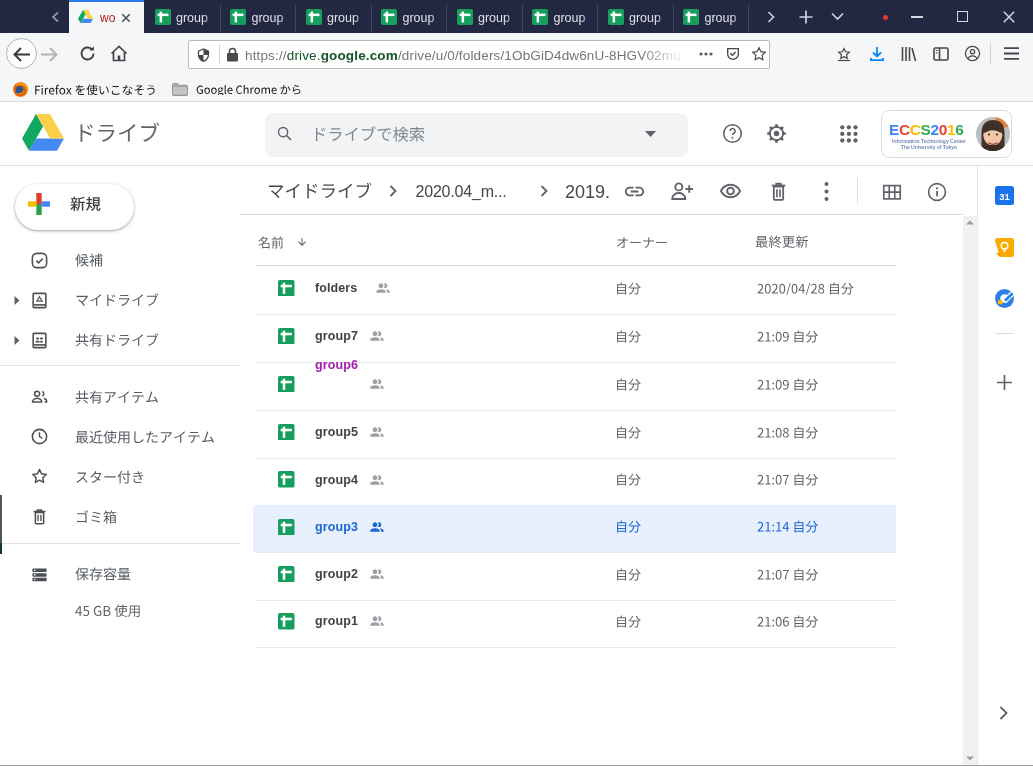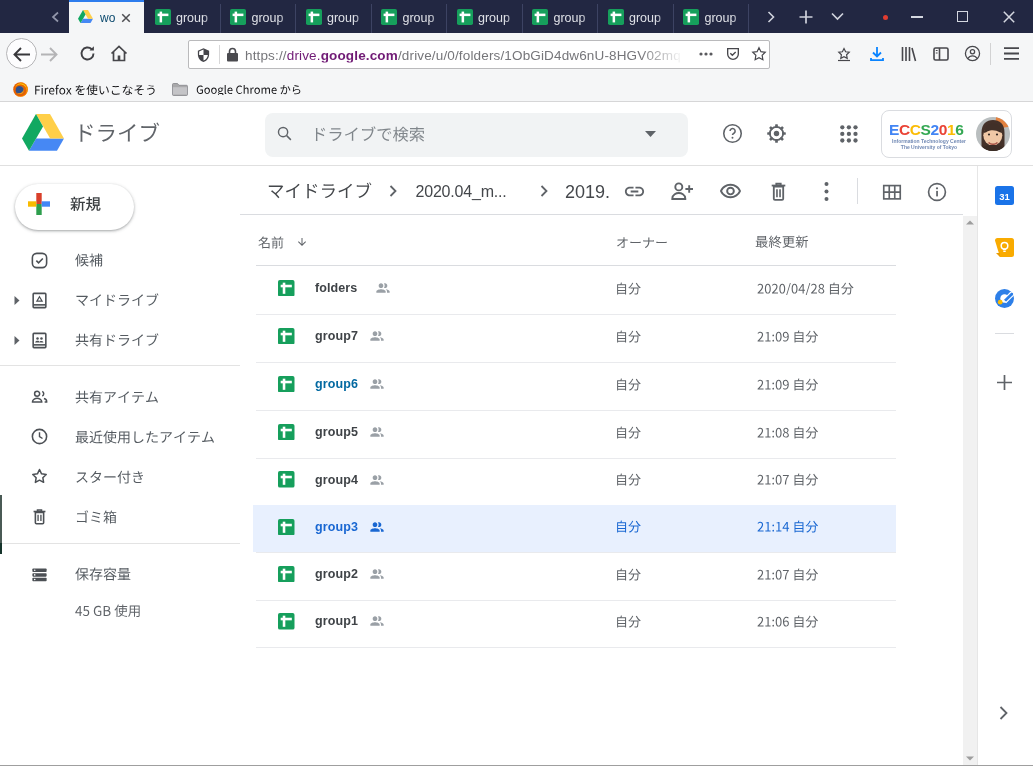--- a/index.html
+++ b/index.html
@@ -9,21 +9,21 @@
 <div style="position:absolute;left:0;top:0;width:1033px;height:33px;background:#222742"></div>
 <svg style="position:absolute;left:50px;top:11px" width="11" height="12" viewBox="0 0 11 12">
     <path d="M8 1.5 3 6l5 4.5" stroke="#9296aa" stroke-width="1.7" fill="none"></path>
   </svg>
 <div style="position:absolute;left:69px;top:0;width:75px;height:33px;background:#f5f6f7;border-top:2px solid #2d7ced"></div>
 <svg style="position:absolute;left:78px;top:10px" width="15" height="13.1" viewBox="0 0 64 56">
     <path fill="#4688f4" d="M10.7 56l10.8-18.7h42.5L53.3 56z"></path>
     <path fill="#ffcf48" d="M42.9 37.3H64L42.7 0H21.3z"></path>
     <path fill="#11a861" d="M0 37.3L10.7 56 32.1 18.9 21.3 0z"></path>
   </svg>
-<div style="position:absolute;left:100px;top:17.5px;transform:translateY(-50%);font:400 12px 'Liberation Sans',sans-serif;color:#0c4a6e;white-space:nowrap">wo</div>
+<div style="position:absolute;left:100px;top:17.5px;transform:translateY(-50%);font:400 12px 'Liberation Sans',sans-serif;color:#b91c1c;white-space:nowrap">wo</div>
 <svg style="position:absolute;left:121px;top:12.5px" width="10" height="10" viewBox="0 0 12 12">
     <path d="M1.5 1.5 10.5 10.5 M10.5 1.5 1.5 10.5" stroke="#4e4e52" stroke-width="1.8"></path>
   </svg>
 <div style="position:absolute;left:219.5px;top:4px;width:1px;height:29px;background:#3d4363"></div>
 <svg style="position:absolute;left:154.5px;top:8.5px" width="16" height="16" viewBox="0 0 16 16">
     <rect width="16" height="16" rx="1.8" fill="#169f5c"></rect>
     <rect x="4.6" y="2.6" width="2.5" height="10.8" fill="#fff"></rect>
     <rect x="2.6" y="4.6" width="10.8" height="2.5" fill="#fff"></rect>
   </svg>
 <div style="position:absolute;left:176.0px;top:17.5px;transform:translateY(-50%);font:12.5px 'Liberation Sans';color:#dfe1e7;width:42px;overflow:hidden;-webkit-mask-image:linear-gradient(90deg,#000 65%,transparent 95%)">group</div>
@@ -109,21 +109,21 @@
   </svg>
 <div style="position:absolute;left:188px;top:40px;width:582px;height:29px;background:#fff;border:1px solid #bababc;border-radius:2px"></div>
 <svg style="position:absolute;left:196px;top:46.5px" width="15" height="16" viewBox="0 0 24 24">
     <path fill="#45454a" d="M12 1 3 5v6c0 5.55 3.84 10.74 9 12 5.16-1.26 9-6.45 9-12V5l-9-4zm0 10.99h7c-.53 4.12-3.28 7.79-7 8.94V12H5V6.3l7-3.11v8.8z"></path>
   </svg>
 <div style="position:absolute;left:219px;top:45px;width:1px;height:19px;background:#d7d7d8"></div>
 <svg style="position:absolute;left:226px;top:47px" width="13" height="15" viewBox="0 0 13 15">
     <rect x="1" y="6" width="11" height="8.5" rx="1" fill="#4a4a4f"></rect>
     <path d="M3.5 6V4.5a3 3 0 0 1 6 0V6" stroke="#4a4a4f" stroke-width="1.6" fill="none"></path>
   </svg>
-<div style="position:absolute;left:245px;top:54.5px;transform:translateY(-50%);font:13.5px 'Liberation Sans';letter-spacing:.15px;color:#76767a;white-space:nowrap;width:452px;overflow:hidden">https://<span style="color:#701a75">drive.<span style="font-weight:700">google.com</span></span>/drive/u/0/folders/1ObGiD4dw6nU-8HGV02mq</div>
+<div style="position:absolute;left:245px;top:54.5px;transform:translateY(-50%);font:13.5px 'Liberation Sans';letter-spacing:.15px;color:#76767a;white-space:nowrap;width:452px;overflow:hidden">https://<span style="color:#14532d">drive.<span style="font-weight:700">google.com</span></span>/drive/u/0/folders/1ObGiD4dw6nU-8HGV02mq</div>
 <div style="position:absolute;left:640px;top:42px;width:58px;height:25px;background:linear-gradient(90deg,rgba(255,255,255,0),#fff 75%)"></div>
 <svg style="position:absolute;left:699px;top:52px" width="14" height="4" viewBox="0 0 14 4">
     <circle cx="2" cy="2" r="1.6" fill="#5a5a5e"></circle>
     <circle cx="7" cy="2" r="1.6" fill="#5a5a5e"></circle>
     <circle cx="12" cy="2" r="1.6" fill="#5a5a5e"></circle>
   </svg>
 <svg style="position:absolute;left:725px;top:46px" width="16" height="16" viewBox="0 0 24 24">
     <path fill="none" stroke="#47474c" stroke-width="2" d="M4 4h16v8a8 8 0 0 1-16 0z"></path>
     <path fill="none" stroke="#47474c" stroke-width="2" d="M8 11l3 3 5-5"></path>
   </svg>
@@ -470,21 +470,21 @@
     <svg width="61.4" height="13.0" viewBox="0 0 61.4 13.0">
       <path fill="#5f6368" transform="translate(0,11.44) scale(0.013000,-0.013000)" d="M44 0H505V79H302C265 79 220 75 182 72C354 235 470 384 470 531C470 661 387 746 256 746C163 746 99 704 40 639L93 587C134 636 185 672 245 672C336 672 380 611 380 527C380 401 274 255 44 54Z M643 0H1045V76H898V733H828C788 710 741 693 676 681V623H807V76H643Z M1249 390C1285 390 1315 418 1315 460C1315 501 1285 530 1249 530C1212 530 1183 501 1183 460C1183 418 1212 390 1249 390ZM1249 -13C1285 -13 1315 15 1315 56C1315 98 1285 126 1249 126C1212 126 1183 98 1183 56C1183 15 1212 -13 1249 -13Z M1666 -13C1805 -13 1894 113 1894 369C1894 623 1805 746 1666 746C1526 746 1438 623 1438 369C1438 113 1526 -13 1666 -13ZM1666 61C1583 61 1526 154 1526 369C1526 583 1583 674 1666 674C1749 674 1806 583 1806 369C1806 154 1749 61 1666 61Z M2178 -13C2315 -13 2444 101 2444 398C2444 631 2338 746 2197 746C2083 746 1987 651 1987 508C1987 357 2067 278 2189 278C2250 278 2313 313 2358 367C2351 140 2269 63 2175 63C2127 63 2083 84 2051 119L2001 62C2042 19 2098 -13 2178 -13ZM2357 444C2308 374 2253 346 2204 346C2117 346 2073 410 2073 508C2073 609 2127 675 2198 675C2291 675 2347 595 2357 444Z M2961 411H3496V264H2961ZM2961 482V631H3496V482ZM2961 194H3496V46H2961ZM3177 842C3169 802 3153 747 3138 703H2885V-81H2961V-25H3496V-76H3575V703H3214C3231 741 3248 787 3264 830Z M4046 820C3984 665 3873 527 3745 442C3763 428 3796 399 3810 383C3935 478 4053 628 4126 797ZM4395 822 4323 793C4398 644 4525 482 4636 392C4650 413 4678 442 4699 458C4589 535 4460 687 4395 822ZM3909 462V389H4114C4092 219 4036 59 3798 -19C3815 -35 3837 -65 3847 -85C4104 8 4168 190 4195 389H4454C4442 135 4427 35 4401 9C4391 -1 4379 -4 4359 -4C4335 -4 4274 -3 4208 3C4222 -18 4231 -50 4233 -72C4296 -76 4358 -77 4392 -74C4426 -71 4449 -64 4469 -38C4504 0 4518 115 4533 426C4534 436 4534 462 4534 462Z"></path>
     </svg>
   </div>
 <div style="position:absolute;left:256px;top:410.0px;width:640px;height:1px;background:#e9eaed"></div>
 <svg style="position:absolute;left:278px;top:375.8px" width="16.5" height="16.5" viewBox="0 0 16 16">
     <rect width="16" height="16" rx="1.8" fill="#169f5c"></rect>
     <rect x="4.6" y="2.6" width="2.5" height="10.8" fill="#fff"></rect>
     <rect x="2.6" y="4.6" width="10.8" height="2.5" fill="#fff"></rect>
   </svg>
-<div style="position:absolute;left:315px;top:384.0px;transform:translateY(-50%);font:700 12.5px 'Liberation Sans';color:#0369a1;letter-spacing:.1px">group6</div>
+<div style="position:absolute;left:315px;top:365px;transform:translateY(-50%);font:700 12.5px 'Liberation Sans';color:#a21caf;letter-spacing:.1px">group6</div>
 <svg style="position:absolute;left:369px;top:376.0px" width="16" height="16" viewBox="0 0 24 24">
     <path fill="#9aa0a6" d="M9 13.75c-2.34 0-7 1.17-7 3.5V19h14v-1.75c0-2.33-4.66-3.5-7-3.5zM9 12c1.93 0 3.5-1.57 3.5-3.5S10.93 5 9 5 5.5 6.57 5.5 8.5 7.07 12 9 12zm7.04 1.81c1.16.84 1.96 1.96 1.96 3.44V19h4v-1.75c0-2.02-3.5-3.17-5.96-3.44zM15 12c1.93 0 3.5-1.57 3.5-3.5S16.93 5 15 5c-.54 0-1.04.13-1.5.35.63.89 1 1.98 1 3.15s-.37 2.26-1 3.15c.46.22.96.35 1.5.35z"></path>
   </svg>
 <div style="position:absolute;left:615px;top:377.5px;line-height:0">
     <svg width="26.0" height="13.0" viewBox="0 0 26.0 13.0">
       <path fill="#5f6368" transform="translate(0,11.44) scale(0.013000,-0.013000)" d="M239 411H774V264H239ZM239 482V631H774V482ZM239 194H774V46H239ZM455 842C447 802 431 747 416 703H163V-81H239V-25H774V-76H853V703H492C509 741 526 787 542 830Z M1324 820C1262 665 1151 527 1023 442C1041 428 1074 399 1088 383C1213 478 1331 628 1404 797ZM1673 822 1601 793C1676 644 1803 482 1914 392C1928 413 1956 442 1977 458C1867 535 1738 687 1673 822ZM1187 462V389H1392C1370 219 1314 59 1076 -19C1093 -35 1115 -65 1125 -85C1382 8 1446 190 1473 389H1732C1720 135 1705 35 1679 9C1669 -1 1657 -4 1637 -4C1613 -4 1552 -3 1486 3C1500 -18 1509 -50 1511 -72C1574 -76 1636 -77 1670 -74C1704 -71 1727 -64 1747 -38C1782 0 1796 115 1811 426C1812 436 1812 462 1812 462Z"></path>
     </svg>
   </div>
 <div style="position:absolute;left:756.8px;top:377.5px;line-height:0">
     <svg width="61.4" height="13.0" viewBox="0 0 61.4 13.0">

